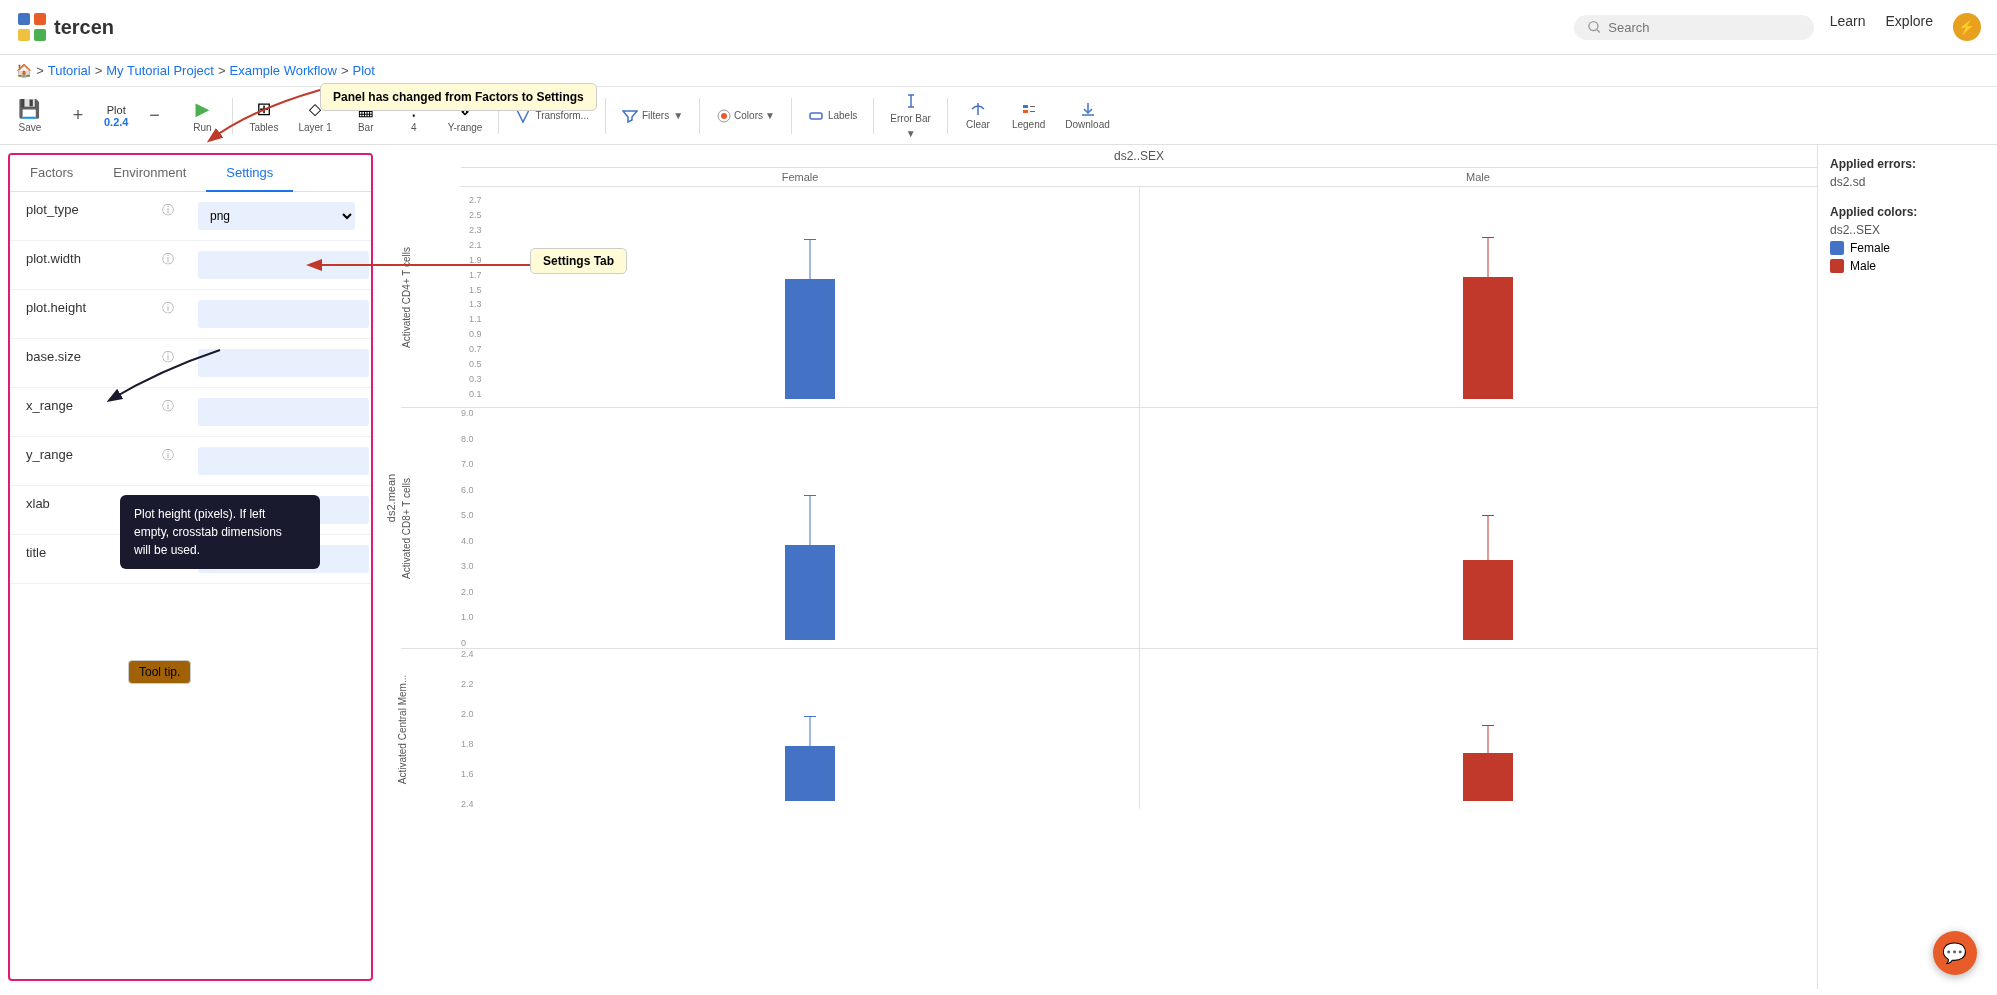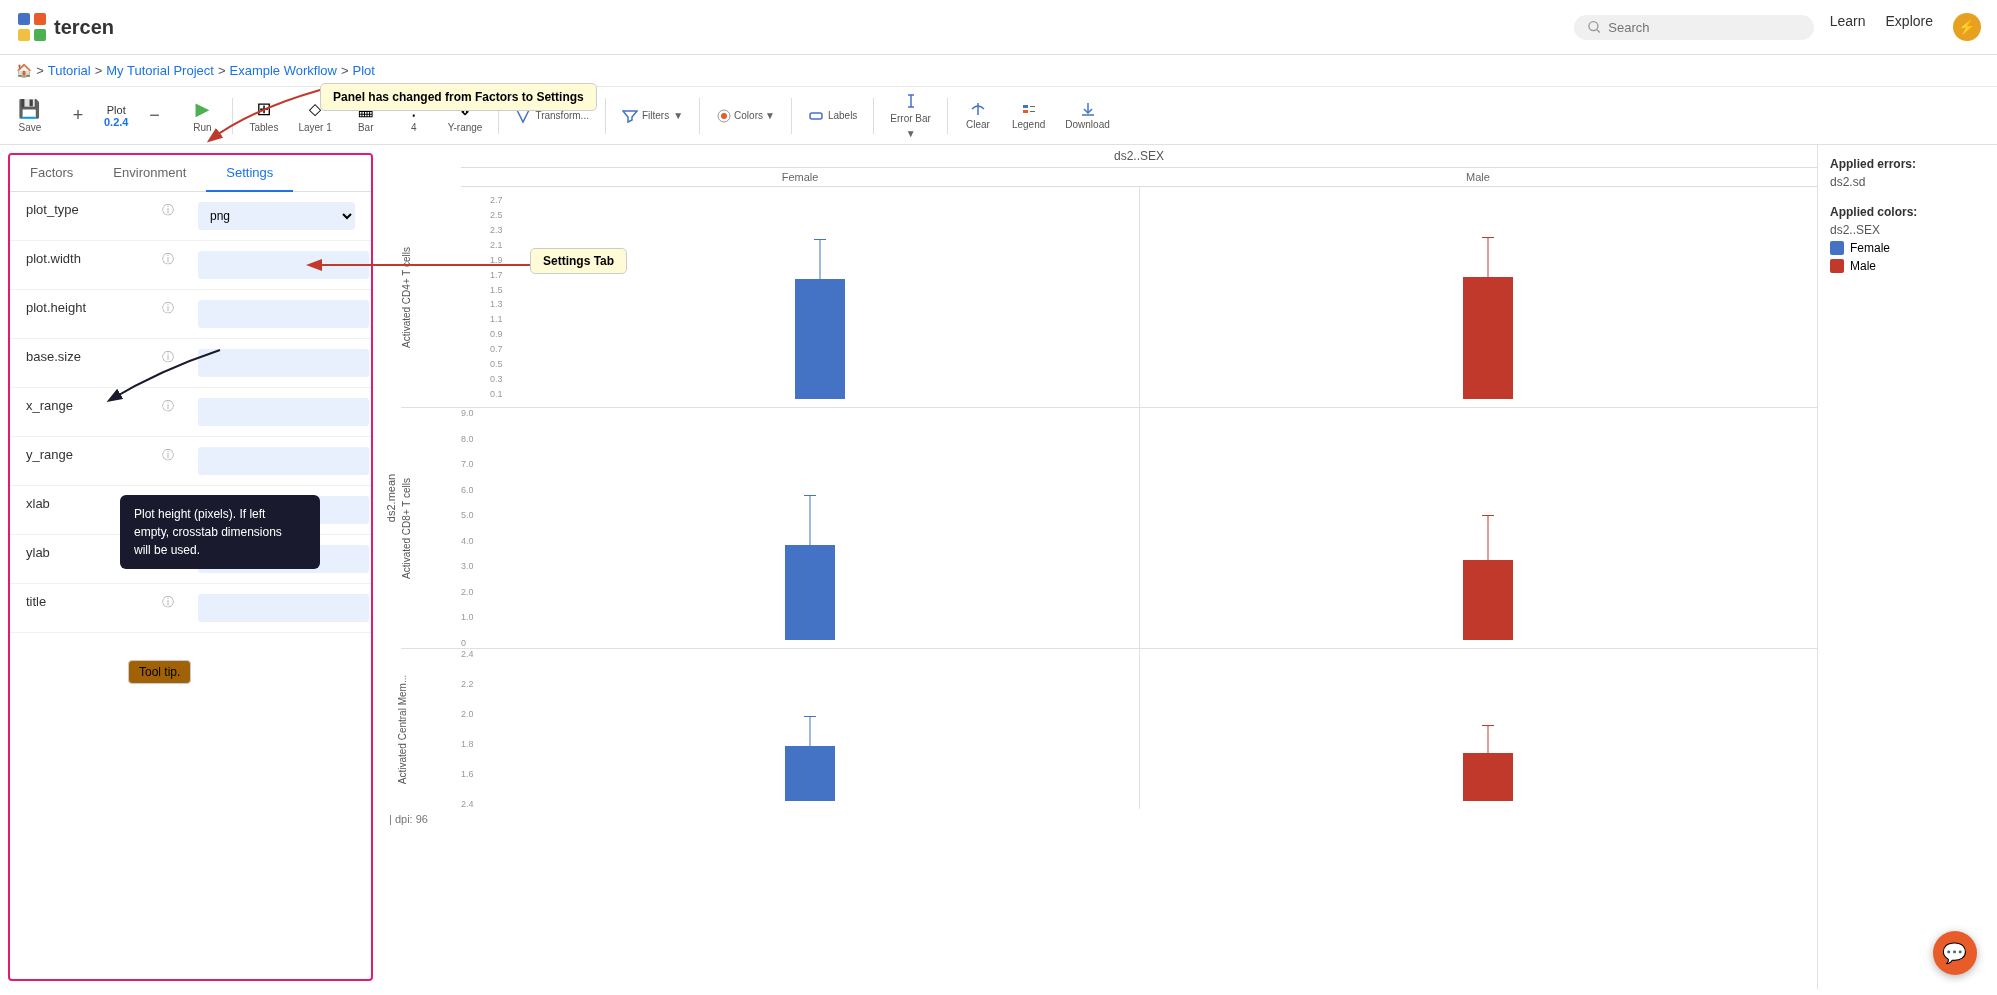--- a/index.html
+++ b/index.html
@@ -316,25 +316,20 @@
         <span class="info-icon">ⓘ</span>
         <input class="settings-input" type="text" value="" style="">
       </div>
 
       <div class="settings-row">
         <span class="settings-label">xlab</span>
         <span class="info-icon">ⓘ</span>
         <input class="settings-input" type="text" value="" style="">
       </div>
 
-      <div class="settings-row">
-        <span class="settings-label">ylab</span>
-        <span class="info-icon">ⓘ</span>
-        <input class="settings-input" type="text" value="" style="">
-      </div>
 
       <div class="settings-row">
         <span class="settings-label">title</span>
         <span class="info-icon">ⓘ</span>
         <input class="settings-input" type="text" value="" style="">
       </div>
     </div>
 
     <div class="tooltip-box">
       <span style="white-space:pre-line;">Plot height (pixels). If left
@@ -368,21 +363,21 @@
 
           <div style="flex:1;">
 
             <div style="display:flex;border-bottom:1px solid #e0e0e0;">
               <div style="width:60px;display:flex;align-items:center;justify-content:flex-end;padding-right:4px;">
                 <span style="transform:rotate(-90deg);font-size:10px;color:#555;white-space:nowrap;display:block;">Activated CD4+ T cells</span>
               </div>
               <div style="flex:1;display:flex;">
 
                 <div style="flex:1;border-right:1px solid #e0e0e0;padding:8px;display:flex;align-items:flex-end;justify-content:center;height:220px;position:relative;">
-                  <div style="display:flex;flex-direction:column;align-items:flex-start;width:100%;height:100%;position:relative;margin-left:21px;">
+                  <div style="display:flex;flex-direction:column;align-items:flex-start;width:100%;height:100%;position:relative;">
 
                     <div style="position:absolute;left:0;top:0;bottom:0;display:flex;flex-direction:column;justify-content:space-between;font-size:9px;color:#999;width:25px;">
                       <span>2.7</span>
                         <span>2.5</span>
                         <span>2.3</span>
                         <span>2.1</span>
                         <span>1.9</span>
                         <span>1.7</span>
                         <span>1.5</span>
                         <span>1.3</span>
@@ -486,21 +481,20 @@
                       <div style="background:#c0392b;width:50px;height:48px;"></div>
                     </div>
                   </div>
                 </div>
               </div>
             </div>
 
           </div>
         </div>
 
-        <div style="font-size:11px;color:#777;padding:4px 8px;">| dpi: 96</div>
 
       </div>
 
       <div class="legend-panel">
         <div class="legend-section">
           <div class="legend-title">Applied errors:</div>
           <div class="legend-value">ds2.sd</div>
         </div>
         <div class="legend-section">
           <div class="legend-title">Applied colors:</div>

